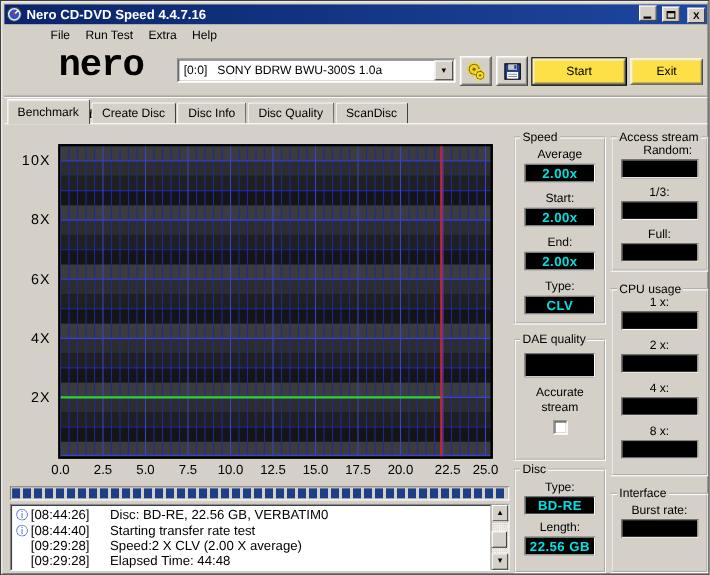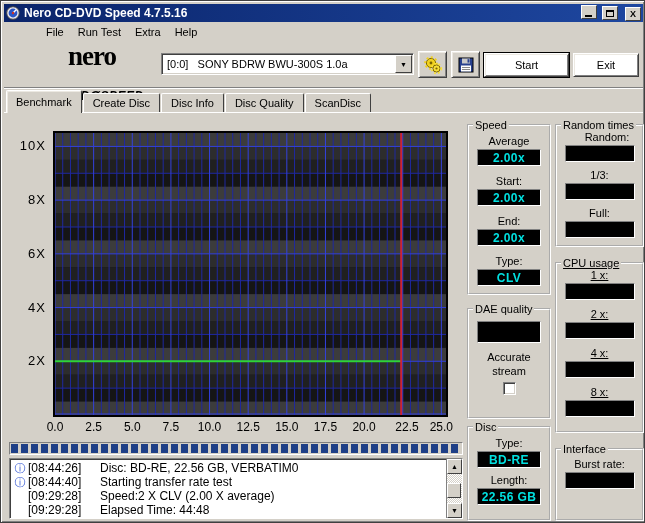--- a/index.html
+++ b/index.html
@@ -18,35 +18,35 @@
     font-family:"Liberation Sans",sans-serif;font-size:9px;font-weight:bold;color:#000;cursor:default;}
   .glyph-min{display:block;width:7px;height:2px;background:#000;margin-top:7px;}
   .glyph-max{display:block;width:8px;height:7px;border:1px solid #000;border-top:2px solid #000;}
   
   .menubar{position:absolute;left:3px;top:22px;width:639px;height:18px;display:flex;align-items:center;margin-left:35px;}
   .menu-item{padding:2px 7px;cursor:default;}
   
   .toolbar-sep{position:absolute;left:3px;top:86px;width:639px;height:2px;
     border-top:1px solid #808080;border-bottom:1px solid #fff;}
   .logo{position:absolute;left:26px;top:42px;width:130px;text-align:center;line-height:1;}
-  .logo .l1{font-size:27px;font-weight:bold;letter-spacing:-1px;font-family:Liberation Serif, serif;}
+  .logo .l1{font-size:34px;font-weight:bold;letter-spacing:-1px;font-family:Liberation Mono, monospace;}
   .logo .l2{font-size:12px;font-weight:bold;font-style:italic;letter-spacing:0.5px;margin-top:19px;}
   .logo .slash{font-size:13px;}
   .combo{position:absolute;left:160px;top:52px;width:253px;height:22px;background:#fff;
     border:1px solid;border-color:#808080 #fff #fff #808080;
     box-shadow:inset 1px 1px 0 #404040,inset -1px -1px 0 #d4d0c8;
     display:flex;align-items:center;cursor:default;}
   .combo-text{flex:1;padding-left:5px;white-space:pre;overflow:hidden;}
   .combo-arrow{width:17px;height:18px;margin-right:1px;background:#d4d0c8;
     border:1px solid;border-color:#fff #404040 #404040 #fff;
     display:flex;align-items:center;justify-content:center;font-size:7px;}
   .iconbtn{position:absolute;top:50px;width:29px;height:27px;background:#d4d0c8;
     border:1px solid;border-color:#fff #404040 #404040 #fff;box-shadow:inset 1px 1px 0 #ece9e2,inset -1px -1px 0 #808080;
     display:flex;align-items:center;justify-content:center;padding:0;cursor:default;}
-  .pushbtn{position:absolute;top:52px;height:24px;background:#ffffff;
+  .pushbtn{position:absolute;top:52px;height:24px;background:#fde047;
     border:1px solid;border-color:#fff #404040 #404040 #fff;box-shadow:inset 1px 1px 0 #ece9e2,inset -1px -1px 0 #808080;
     font-family:"Liberation Sans",sans-serif;font-size:11px;cursor:default;}
   .pushbtn.default{outline:1px solid #000;}
   
   .tabbar{position:absolute;left:5px;top:89px;height:23px;display:flex;align-items:flex-end;}
   .tab{height:20px;padding:3px 9px 0;border:1px solid;border-color:#fff #404040 #d4d0c8 #fff;
     border-bottom:none;background:#d4d0c8;margin-right:1px;border-radius:2px 2px 0 0;cursor:default;}
   .tab.active{height:23px;padding-top:5px;position:relative;z-index:3;
     box-shadow:inset 1px 1px 0 #ece9e2;}
   .page-top-line{position:absolute;left:3px;top:111px;width:639px;height:1px;background:#fff;z-index:1;}
@@ -99,21 +99,21 @@
 
   <div class="titlebar">
     <span style="display:inline-flex;">
       <svg width="14" height="14" viewBox="0 0 14 14">
         <circle cx="7" cy="7" r="6.3" fill="#e9e9f2" stroke="#444" stroke-width="1"></circle>
         <circle cx="7" cy="7" r="4.4" fill="#2a56c6"></circle>
         <path d="M7 7 L10.2 3.8" stroke="#ffffff" stroke-width="1.4"></path>
         <circle cx="7" cy="7" r="1.2" fill="#d03020"></circle>
       </svg>
     </span>
-    <span class="title">Nero CD-DVD Speed 4.7.5.16</span>
+    <span class="title">Nero CD-DVD Speed 4.4.7.16</span>
     <span class="titlebtns">
       <button class="tbtn">
           <span class="glyph-min"></span>
         </button>
       <button class="tbtn">
           <span class="glyph-max"></span>
         </button>
       <button class="tbtn" style="margin-left:4px;">
           <span>X</span>
         </button>
@@ -315,36 +315,36 @@
         <div class="flbl">Type:</div>
       <div class="lcd">BD-RE</div>
       </div>
     <div class="fld">
         <div class="flbl" style="margin-top:6px;">Length:</div>
       <div class="lcd">22.56 GB</div>
       </div>
   </fieldset>
 
   <fieldset class="grp colB" style="left:554px;top:118px;width:89px;height:128px;">
-    <legend>Random times</legend>
+    <legend>Access stream</legend>
     <div class="fld">
         <div class="flbl" style="margin-top:0;padding-left:15px;">Random:</div>
       <div class="lcd"></div>
       </div>
     <div class="fld">
         <div class="flbl" style="margin-top:7px;">1/3:</div>
       <div class="lcd"></div>
       </div>
     <div class="fld">
         <div class="flbl" style="margin-top:7px;">Full:</div>
       <div class="lcd"></div>
       </div>
   </fieldset>
 
-  <fieldset class="grp colB" style="left:554px;top:256px;width:89px;height:176px;text-decoration:underline;">
+  <fieldset class="grp colB" style="left:554px;top:256px;width:89px;height:176px;">
     <legend>CPU usage</legend>
     <div class="fld">
         <div class="flbl" style="margin-top:0;">1 x:</div>
       <div class="lcd"></div>
       </div>
     <div class="fld">
         <div class="flbl" style="margin-top:8px;">2 x:</div>
       <div class="lcd"></div>
       </div>
     <div class="fld">

